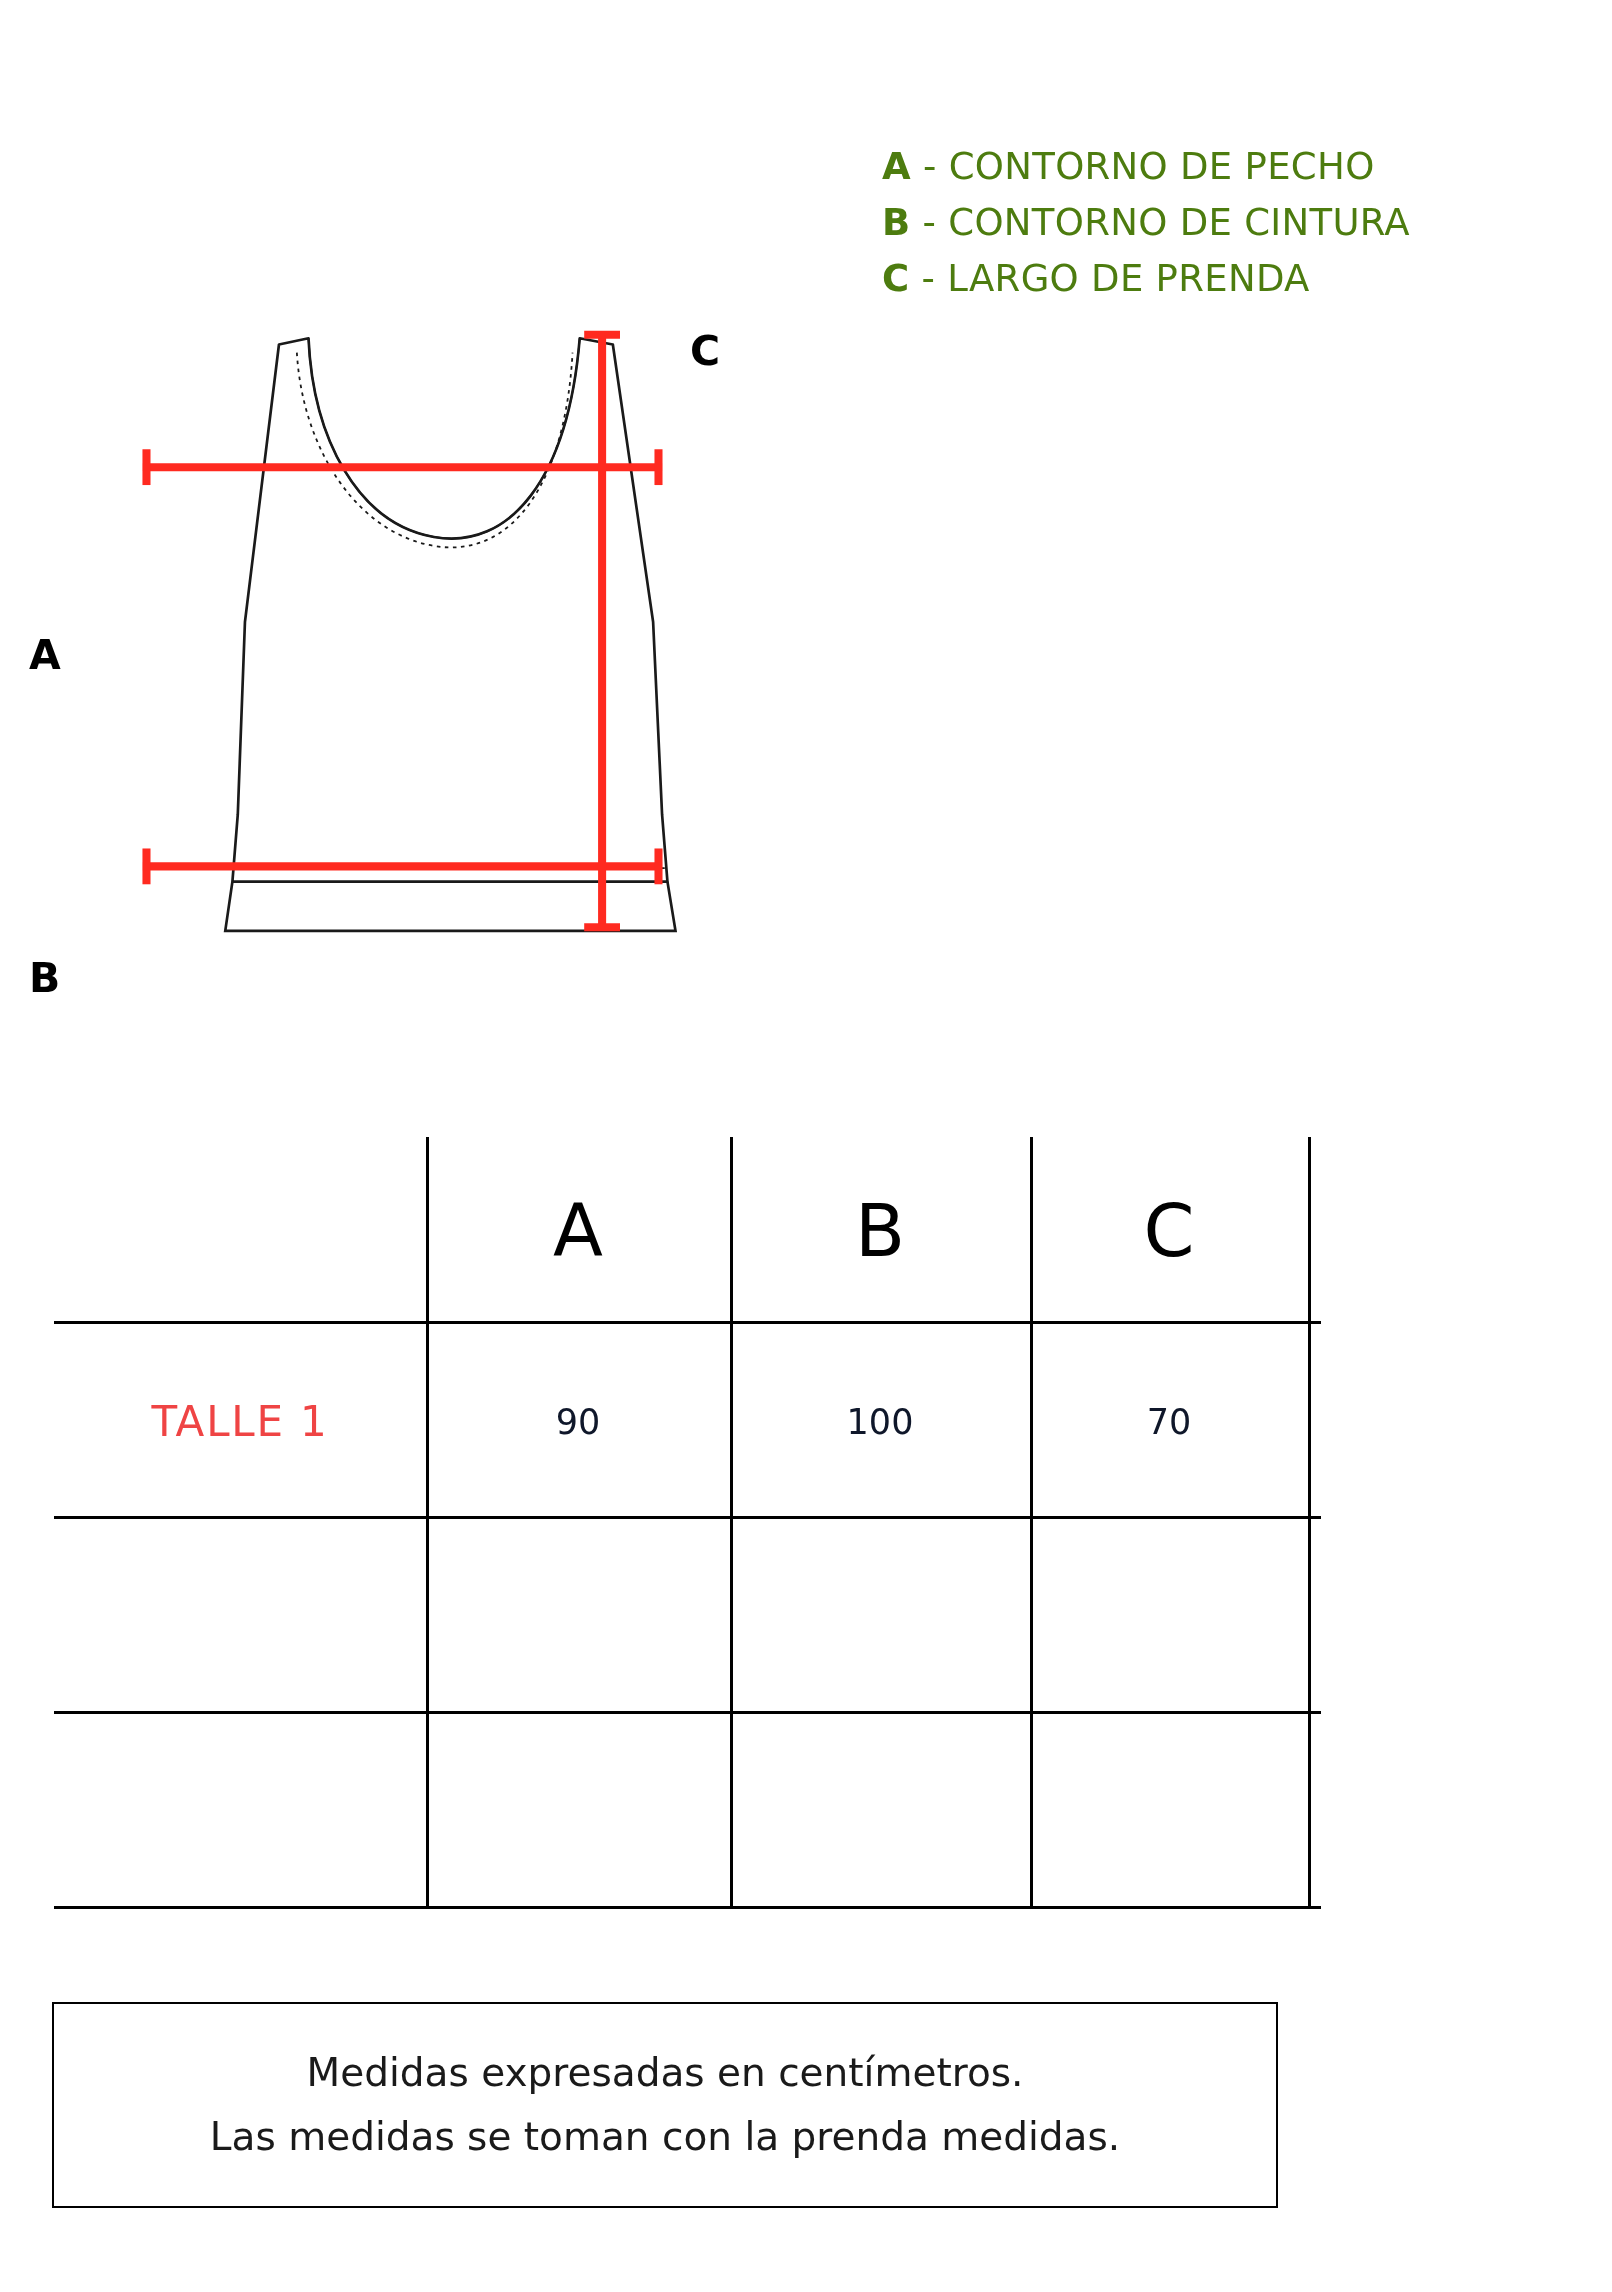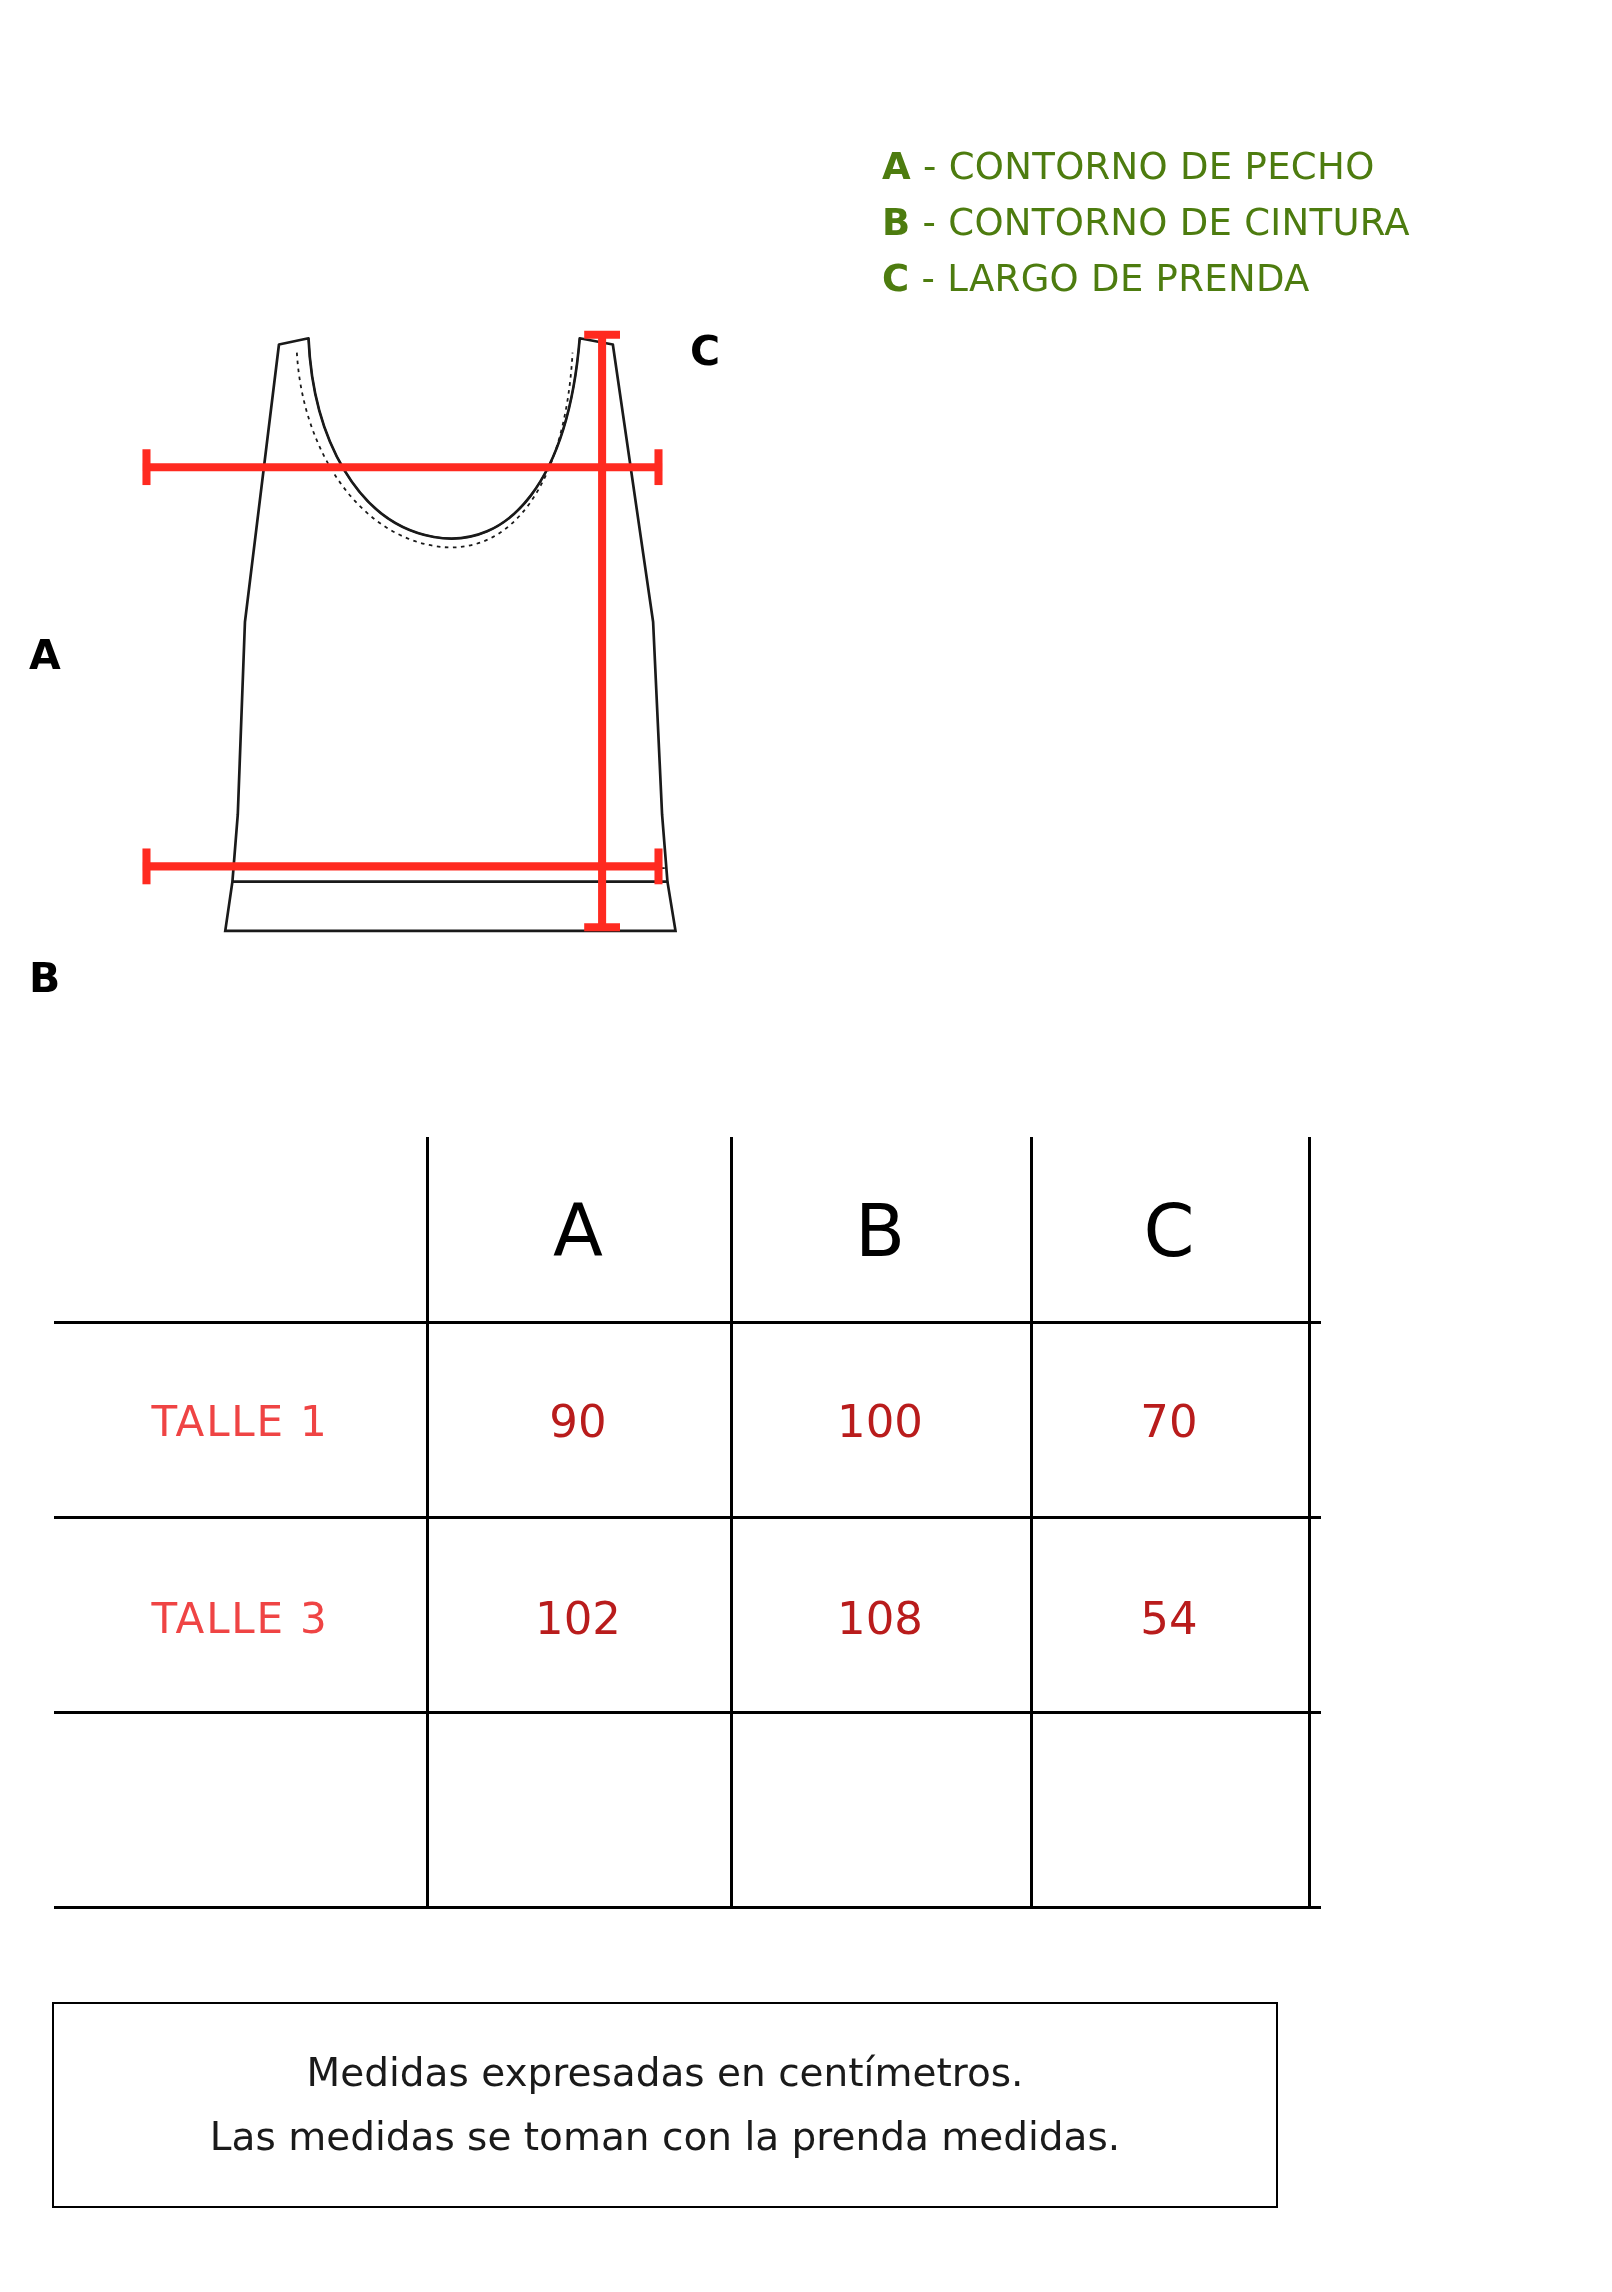--- a/index.html
+++ b/index.html
@@ -85,22 +85,22 @@
 
   
   .hdr-cell {
     height: 184px;
     font-size: 73px;
     font-weight: 700;
     color: #000000;
   }
   .row-cell {
     height: 195px;
-    font-size: 45px;
-    color: #b91c1c;
+    font-size: 35px;
+    color: #0f172a;
   }
   .name-cell {
     font-size: 42px;
     font-weight: 700;
     letter-spacing: 1.8px;
     color: #ef4444;
   }
 
   
   .grid-line-h {
@@ -233,27 +233,20 @@
       </tr>
     </thead>
     <tbody>
       <tr>
         <td class="row-cell name-cell">TALLE 1</td>
         <td class="row-cell">90</td>
         <td class="row-cell">100</td>
         <td class="row-cell">70</td>
         <td class="row-cell"></td>
       </tr>
-      <tr>
-        <td class="row-cell name-cell">TALLE 3</td>
-        <td class="row-cell">102</td>
-        <td class="row-cell">108</td>
-        <td class="row-cell">54</td>
-        <td class="row-cell"></td>
-      </tr>
     </tbody>
   </table>
 
   <div class="grid-line-h" style="left:0px;   top:184px; width:1267px;"></div>
   <div class="grid-line-h" style="left:0px;   top:379px; width:1267px;"></div>
   <div class="grid-line-h" style="left:0px;   top:574px; width:1267px;"></div>
   <div class="grid-line-h" style="left:0px;   top:769px; width:1267px;"></div>
 
   <div class="grid-line-v" style="left:372px;  top:0px; height:769px;"></div>
   <div class="grid-line-v" style="left:676px;  top:0px; height:769px;"></div>

